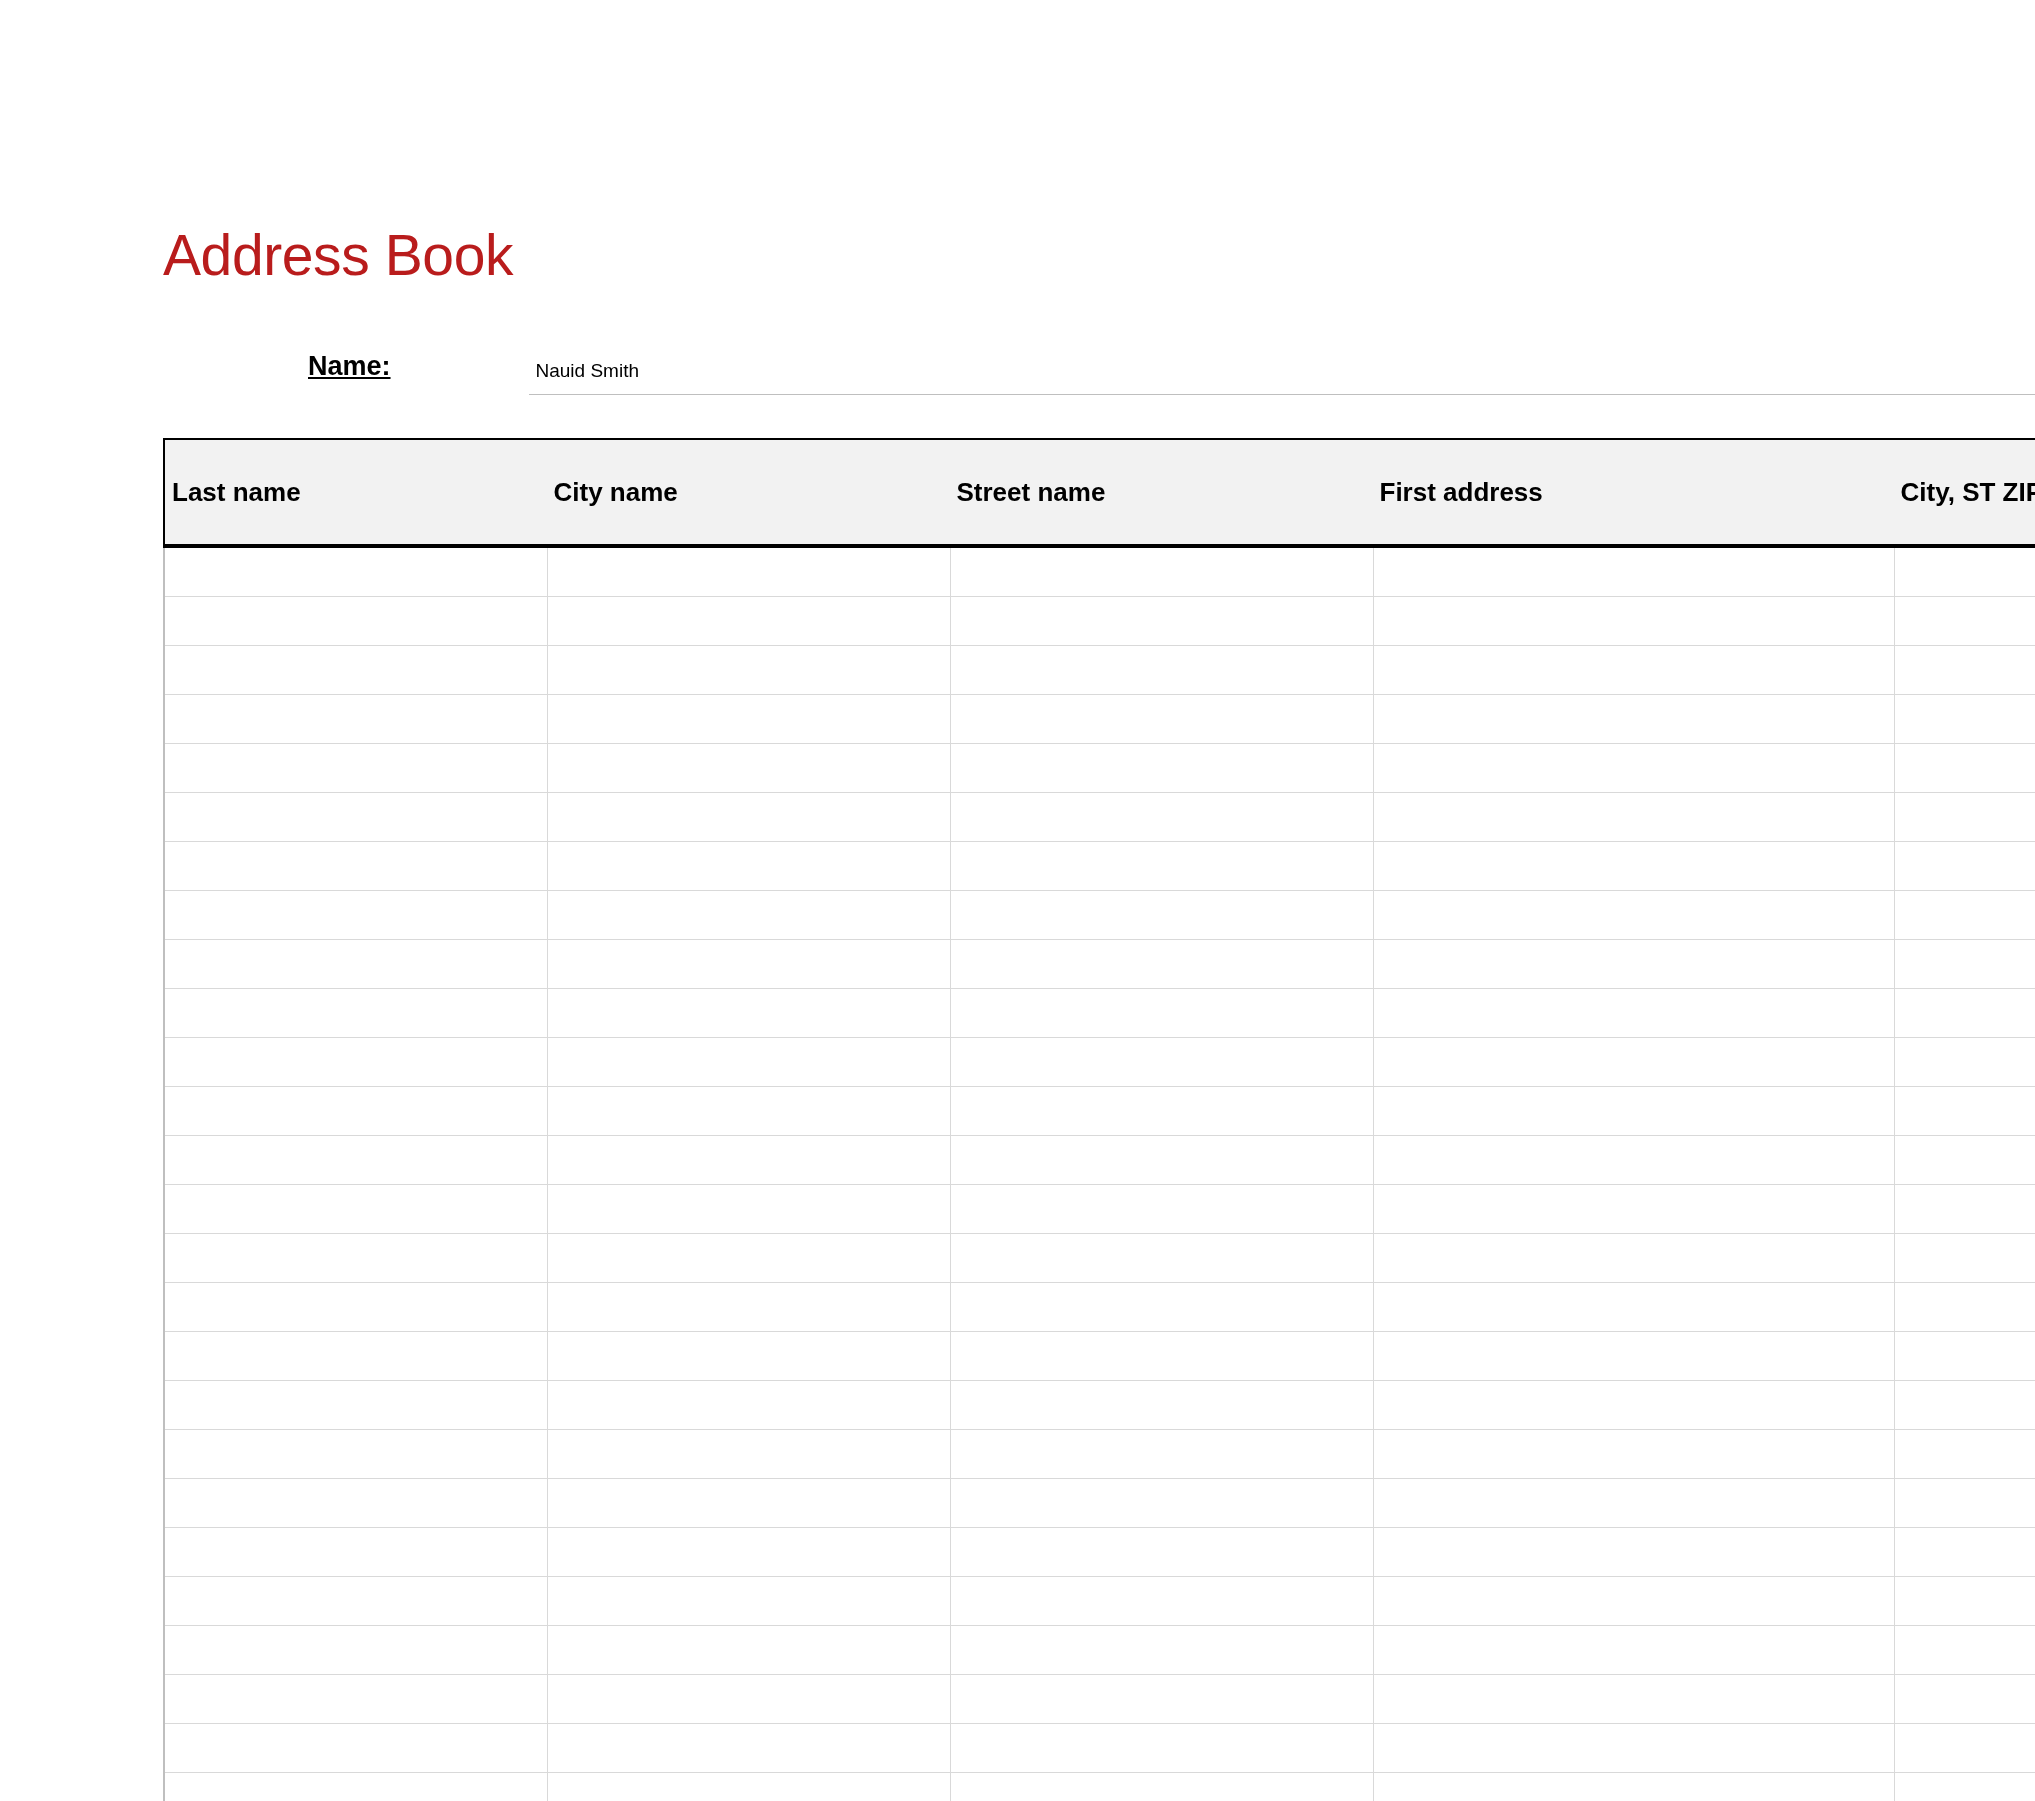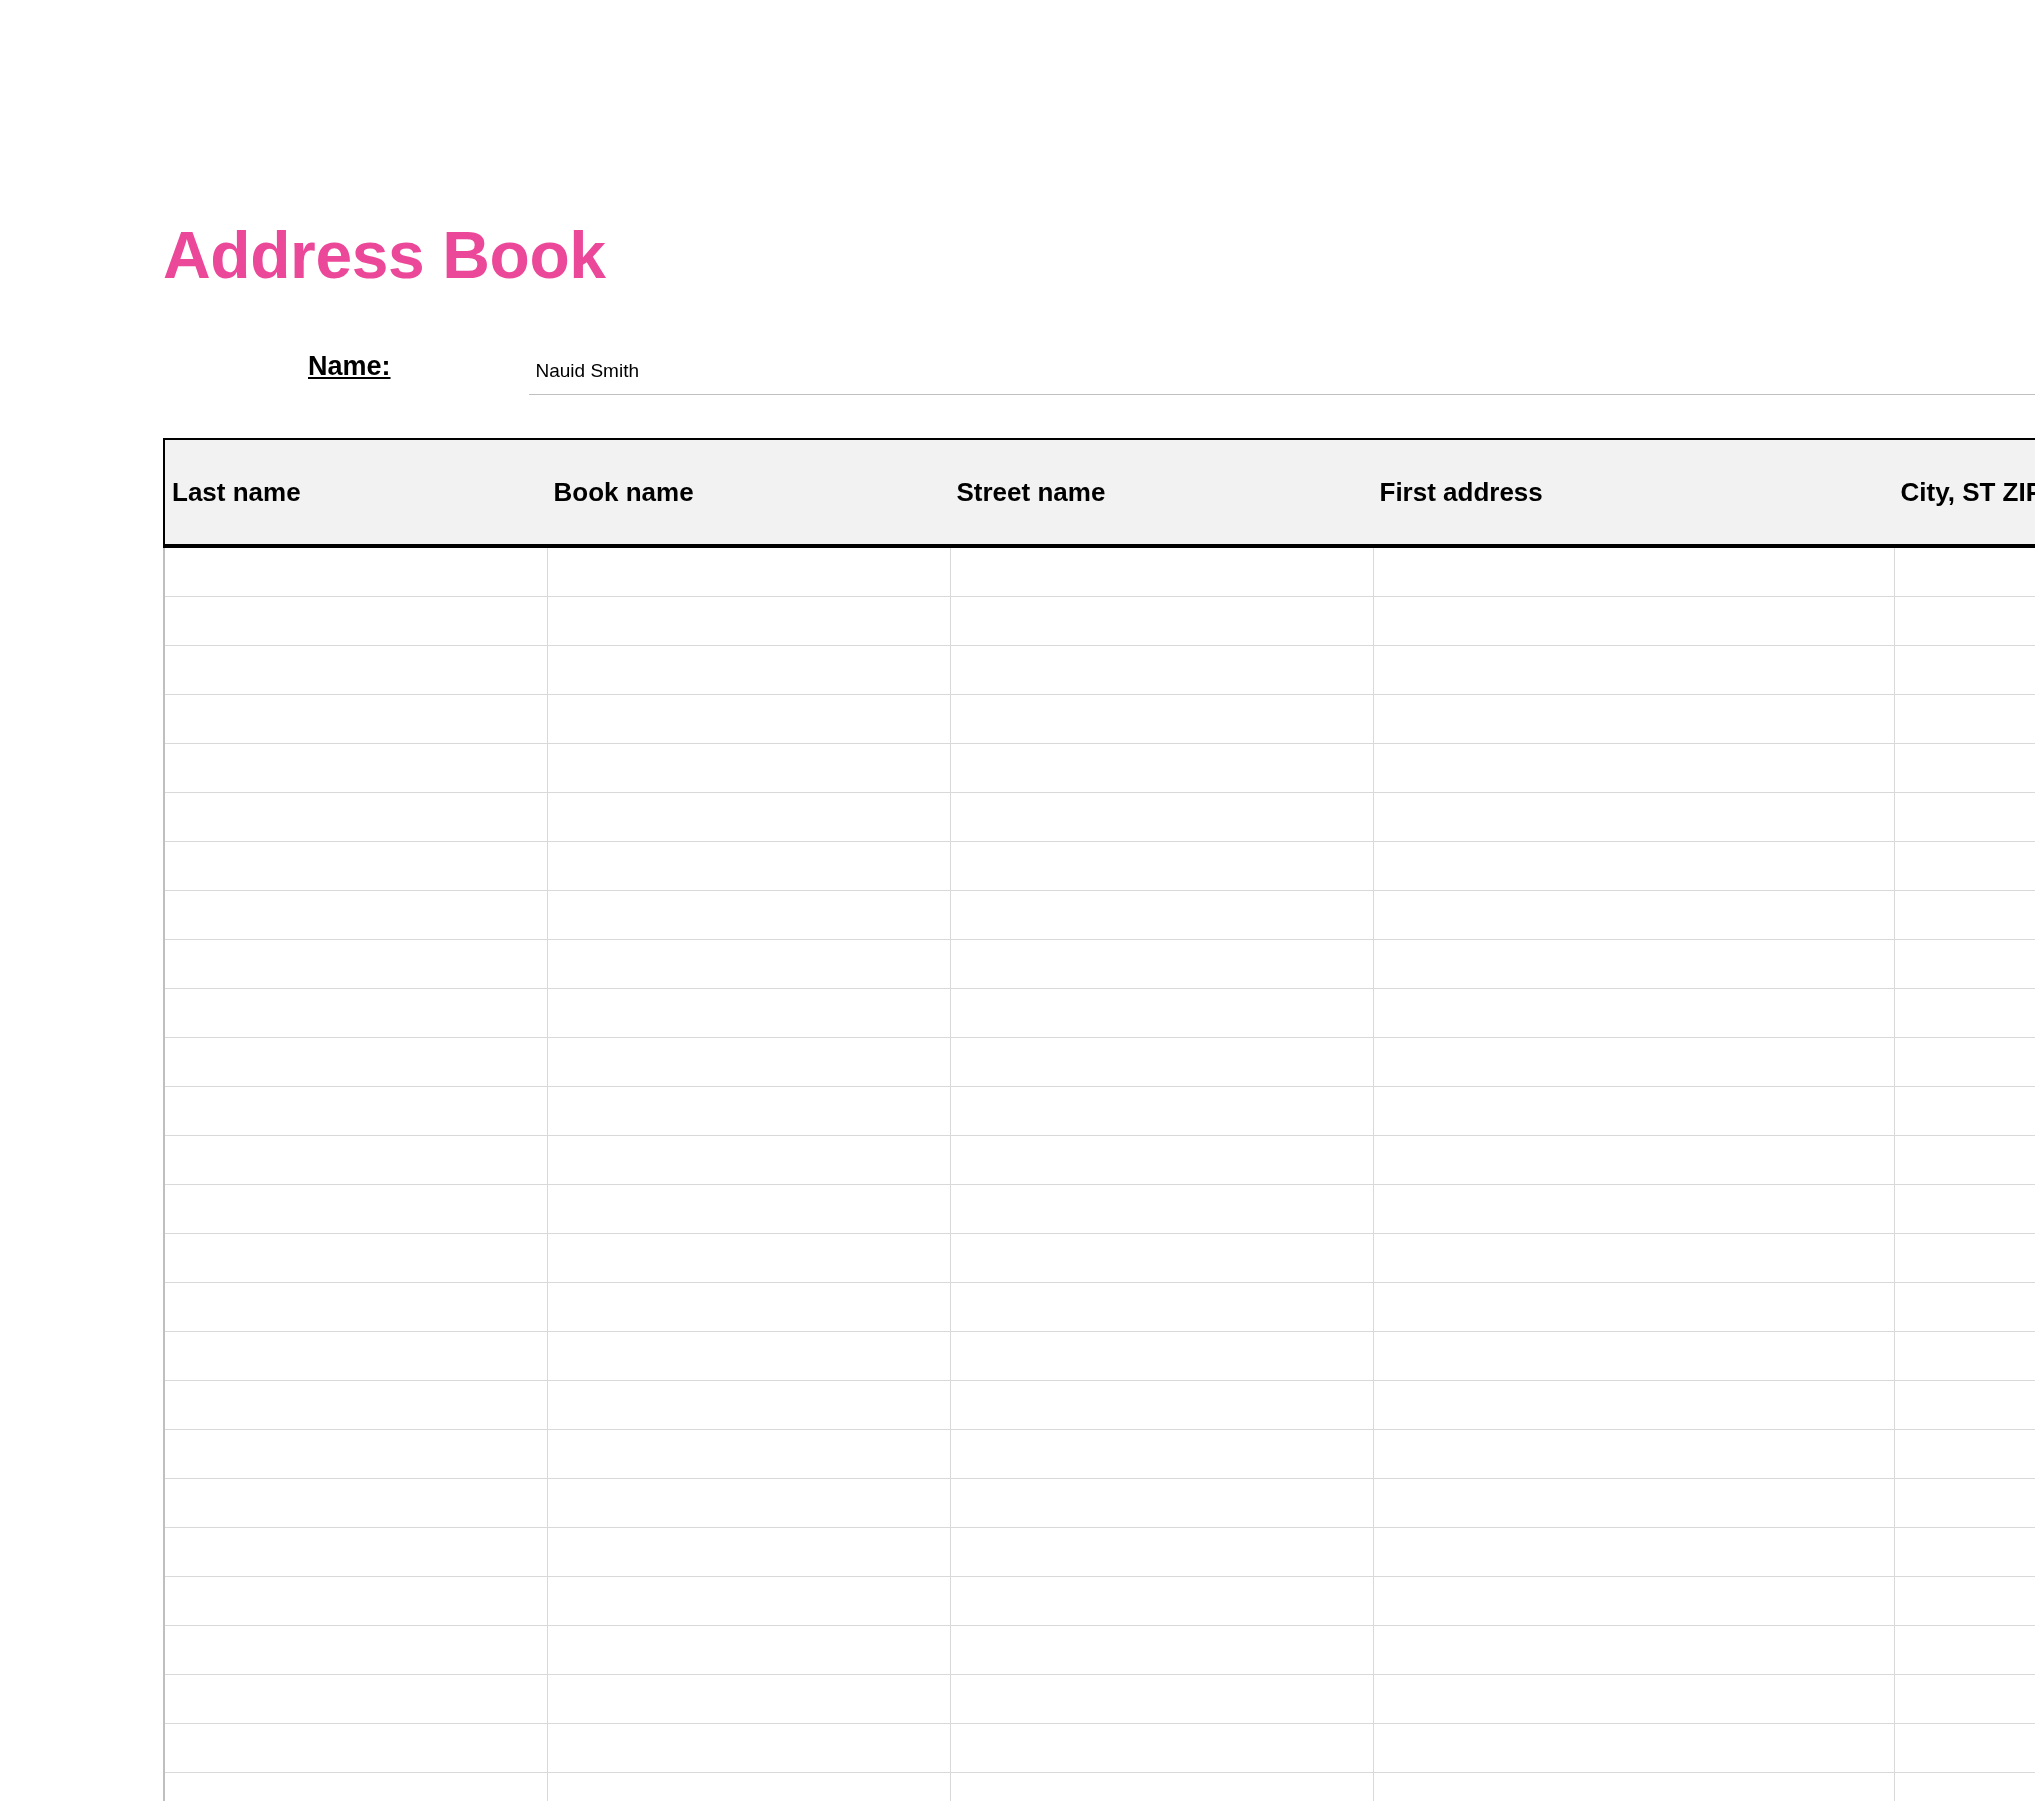--- a/index.html
+++ b/index.html
@@ -22,25 +22,25 @@
     top: 0;
     width: 2036px;
     height: 1801px;
   }
 
   
   .doc-title {
     position: absolute;
     left: 163px;
     top: 210px;
-    font-size: 66px;
+    font-size: 57px;
     line-height: 90px;
-    font-weight: 700;
+    font-weight: 400;
     letter-spacing: -0.4px;
-    color: #ec4899;
+    color: #b91c1c;
     white-space: nowrap;
   }
 
   
   .name-row {
     position: absolute;
     left: 163px;
     top: 340px;
     width: 1873px;
     height: 57px;
@@ -146,21 +146,21 @@
       <colgroup>
         <col class="c0">
           <col class="c1">
           <col class="c2">
           <col class="c3">
           <col class="c4">
       </colgroup>
       <thead>
         <tr>
           <th class="first-col">Last name</th>
-          <th>Book name</th>
+          <th>City name</th>
           <th>Street name</th>
           <th>First address</th>
           <th>City, ST  ZIP Code</th>
         </tr>
       </thead>
       <tbody>
           <tr>
             <td class="first-col"></td>
             <td></td>
             <td></td>

